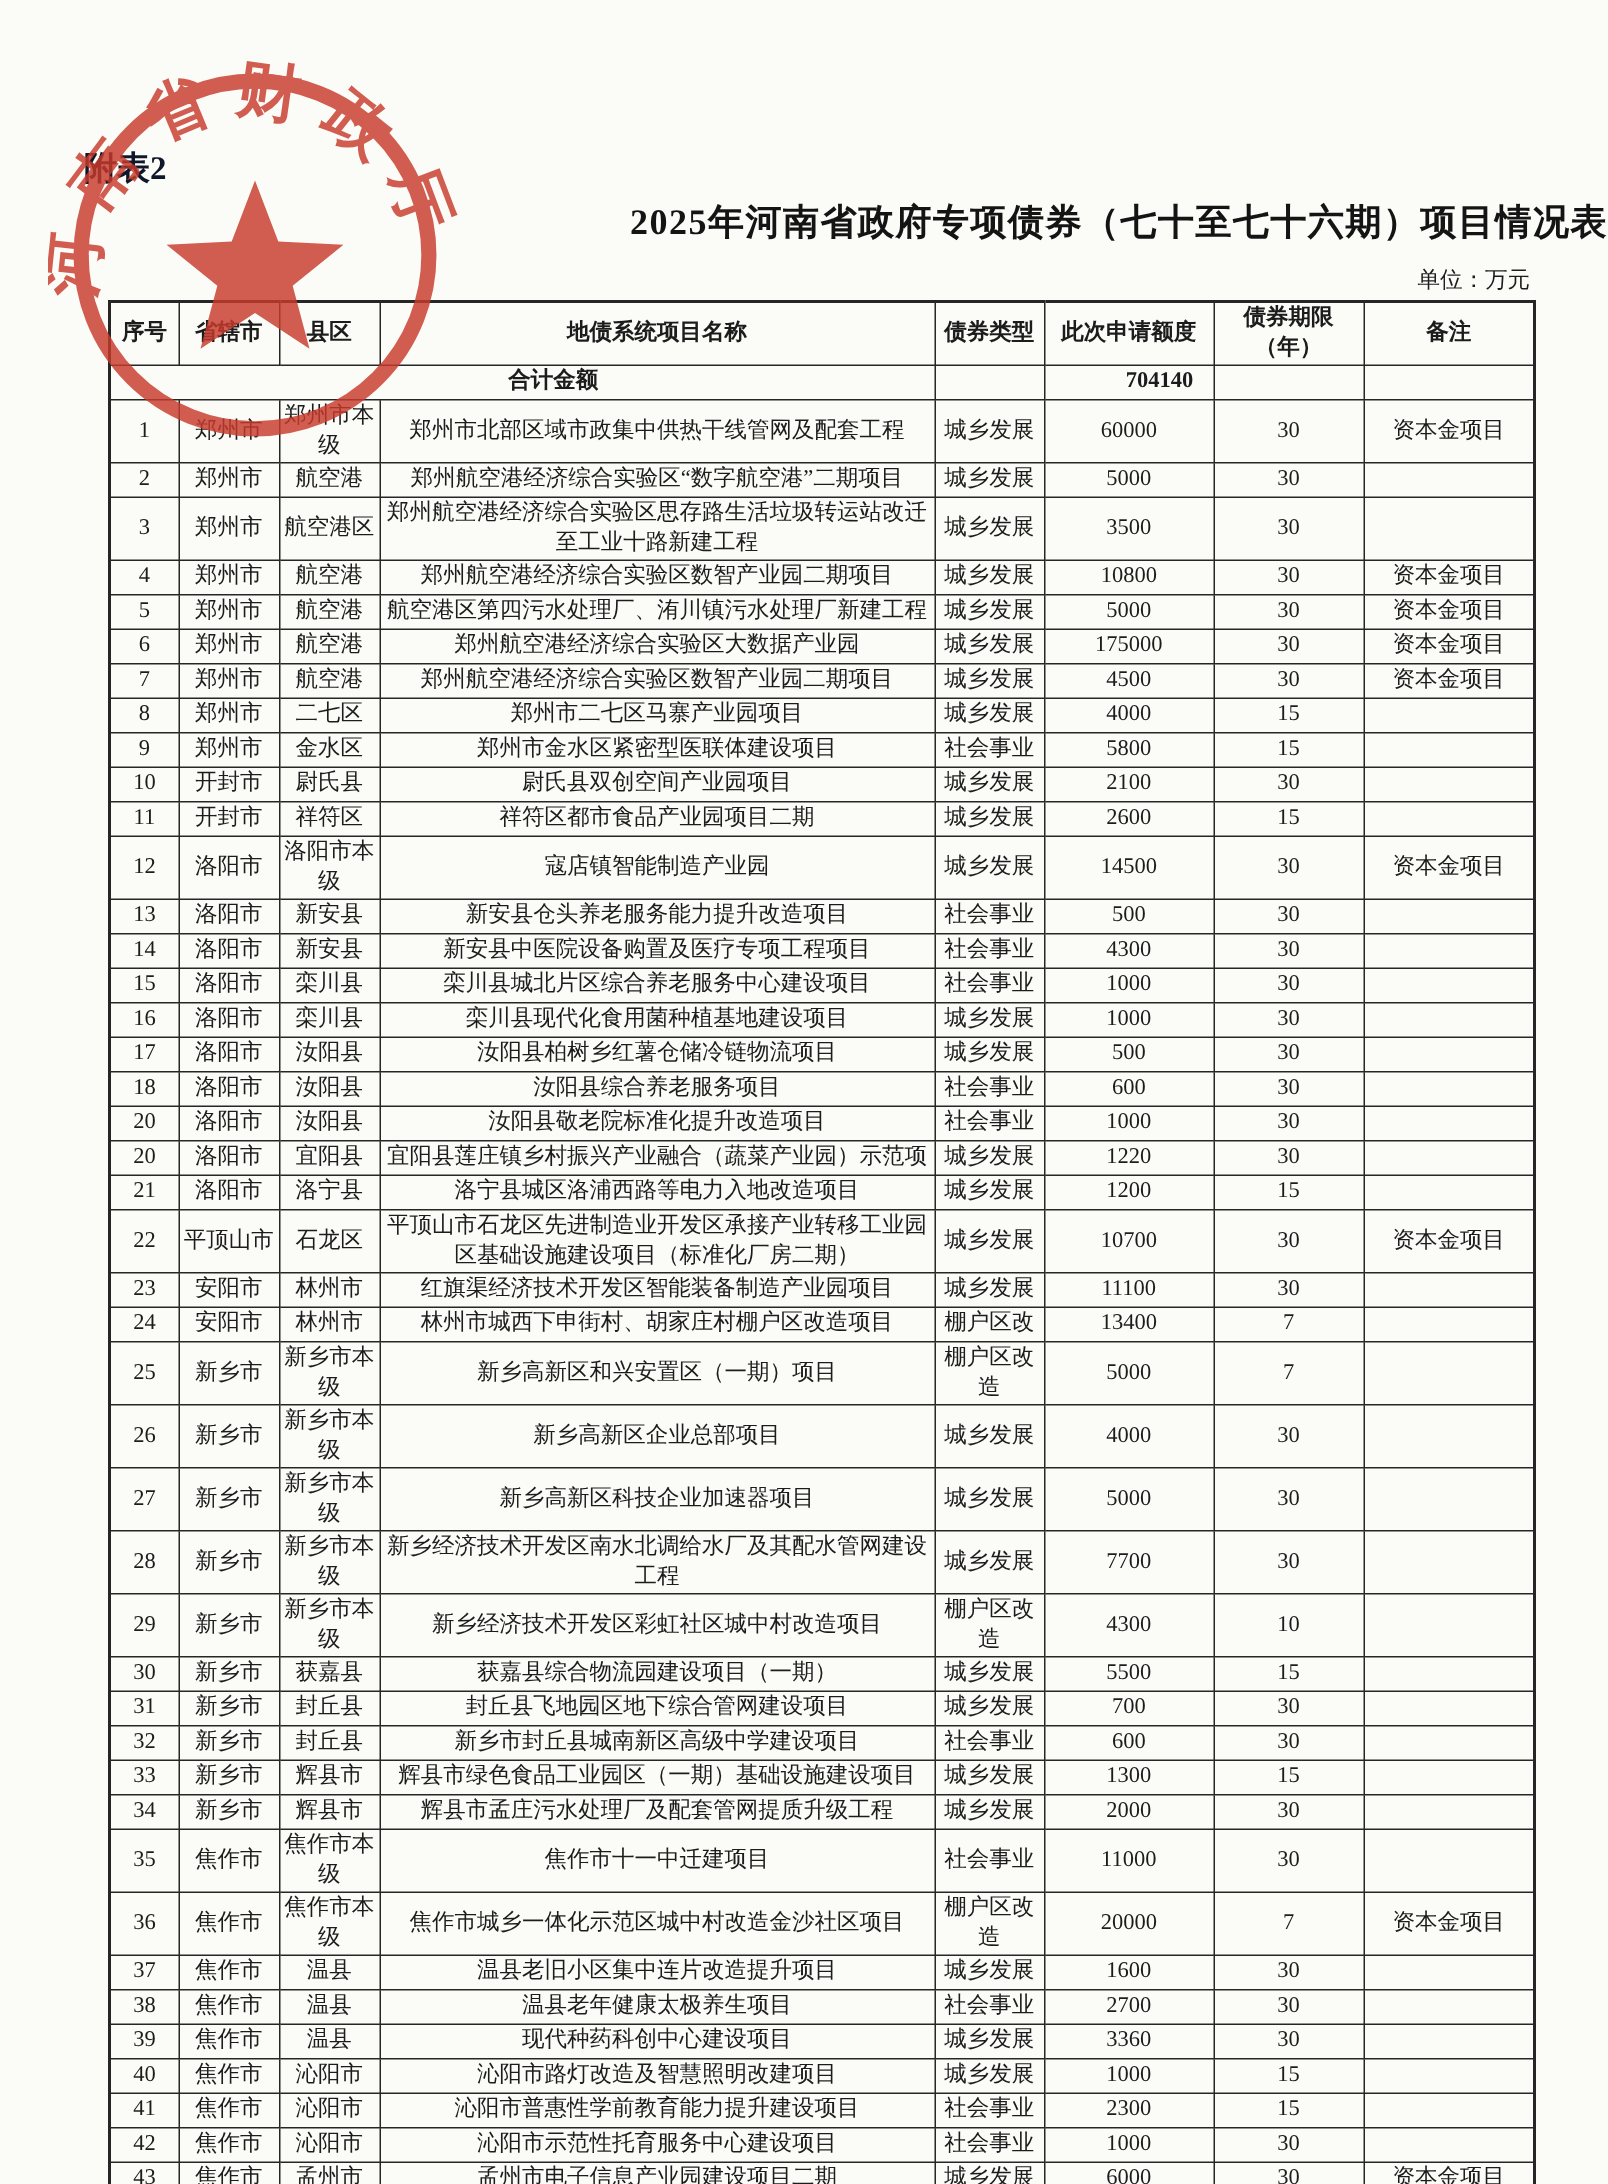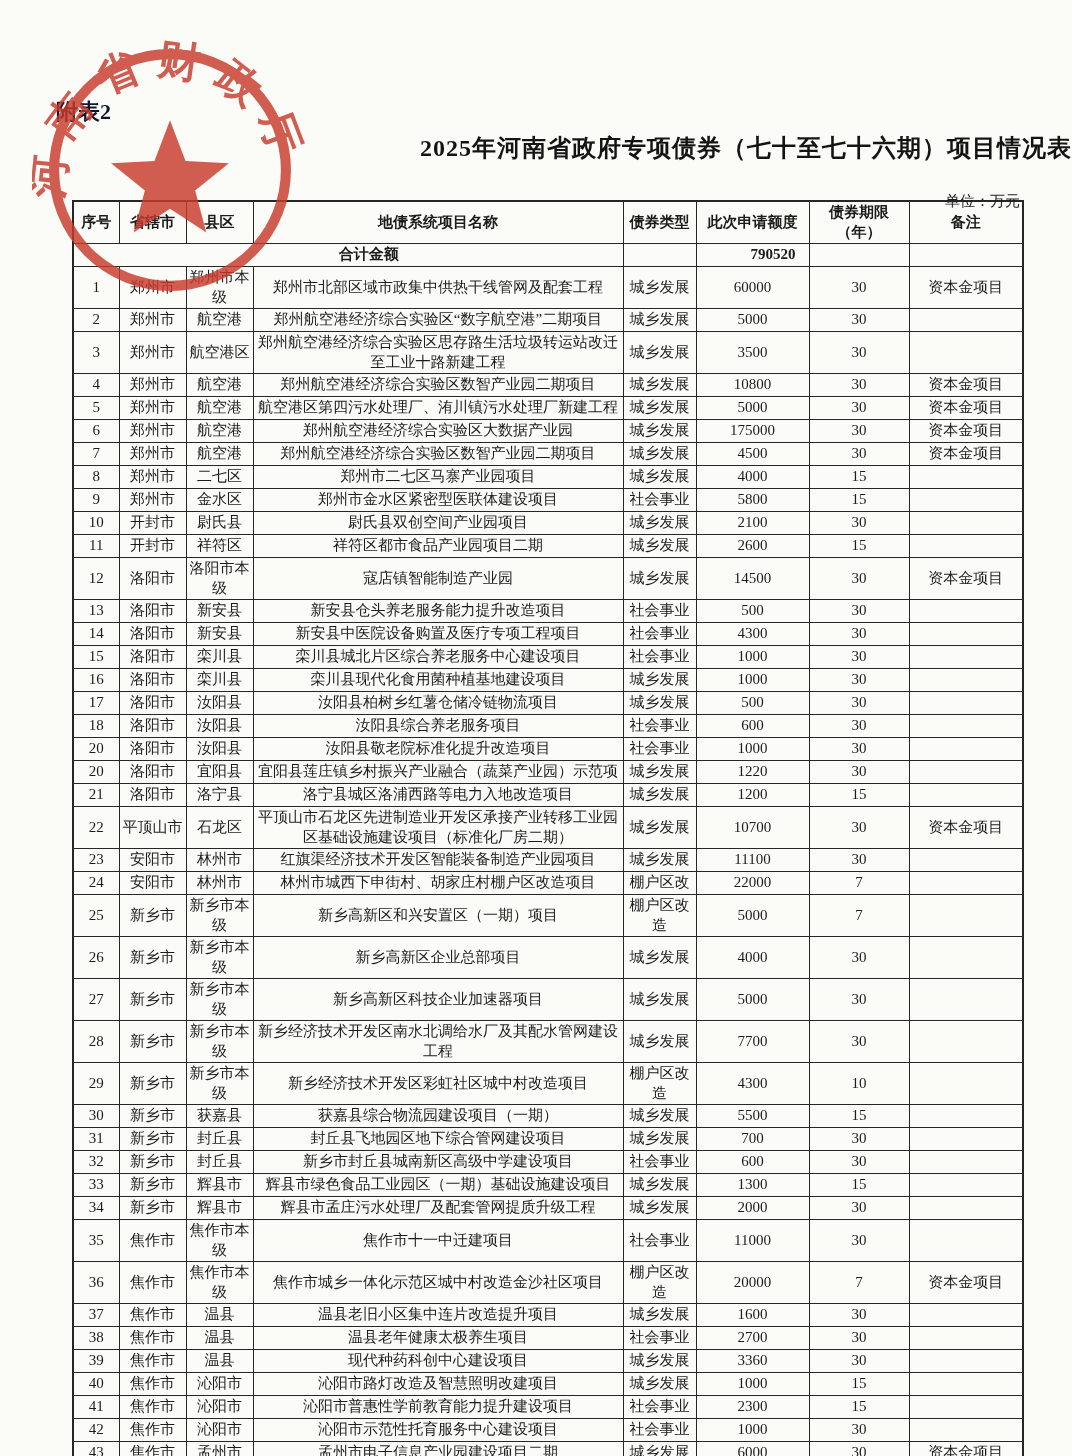--- a/index.html
+++ b/index.html
@@ -15,21 +15,21 @@
     position: absolute; top: 97px; left: 56px;
     font-size: 22px; font-weight: bold; color: #0f172a;
     z-index: 3;
   }
   .page-title {
     position: absolute; top: 132px; left: 0; width: 100%;
     text-align: right; font-size: 24px; font-weight: bold;
     letter-spacing: 1px; color: #141414; z-index: 2;
   }
   .unit-note {
-    position: absolute; top: 192px; right: 52px;
+    position: absolute; top: 177px; right: 52px;
     font-size: 15px; color: #1c1c1c; z-index: 2; font-family: Liberation Mono, monospace;
   }
   .stamp {
     position: absolute; top: 24px; left: 32px;
     width: 276px; height: 292px;
     z-index: 4; pointer-events: none;
     opacity: 0.82;
   }
   table.main-table {
     position: absolute; top: 200px; left: 72px;
@@ -103,21 +103,21 @@
       <th>债券类型</th>
       <th>此次申请额度</th>
       <th>债券期限（年）</th>
       <th>备注</th>
     </tr>
   </thead>
   <tbody>
     <tr class="total-row">
       <td colspan="4">合计金额</td>
       <td></td>
-      <td>790520</td>
+      <td>704140</td>
       <td></td>
       <td></td>
     </tr>
   <tr>
         <td class="cell-no">1</td>
         <td class="cell-city">郑州市</td>
         <td class="cell-county">郑州市本级</td>
         <td class="cell-project">郑州市北部区域市政集中供热干线管网及配套工程</td>
         <td class="cell-type">城乡发展</td>
         <td class="cell-amount">60000</td>
@@ -343,21 +343,21 @@
         <td class="cell-amount">11100</td>
         <td class="cell-term">30</td>
         <td class="cell-note"></td>
       </tr>
       <tr>
         <td class="cell-no">24</td>
         <td class="cell-city">安阳市</td>
         <td class="cell-county">林州市</td>
         <td class="cell-project">林州市城西下申街村、胡家庄村棚户区改造项目</td>
         <td class="cell-type">棚户区改</td>
-        <td class="cell-amount">22000</td>
+        <td class="cell-amount">13400</td>
         <td class="cell-term">7</td>
         <td class="cell-note"></td>
       </tr>
       <tr>
         <td class="cell-no">25</td>
         <td class="cell-city">新乡市</td>
         <td class="cell-county">新乡市本级</td>
         <td class="cell-project">新乡高新区和兴安置区（一期）项目</td>
         <td class="cell-type">棚户区改造</td>
         <td class="cell-amount">5000</td>

